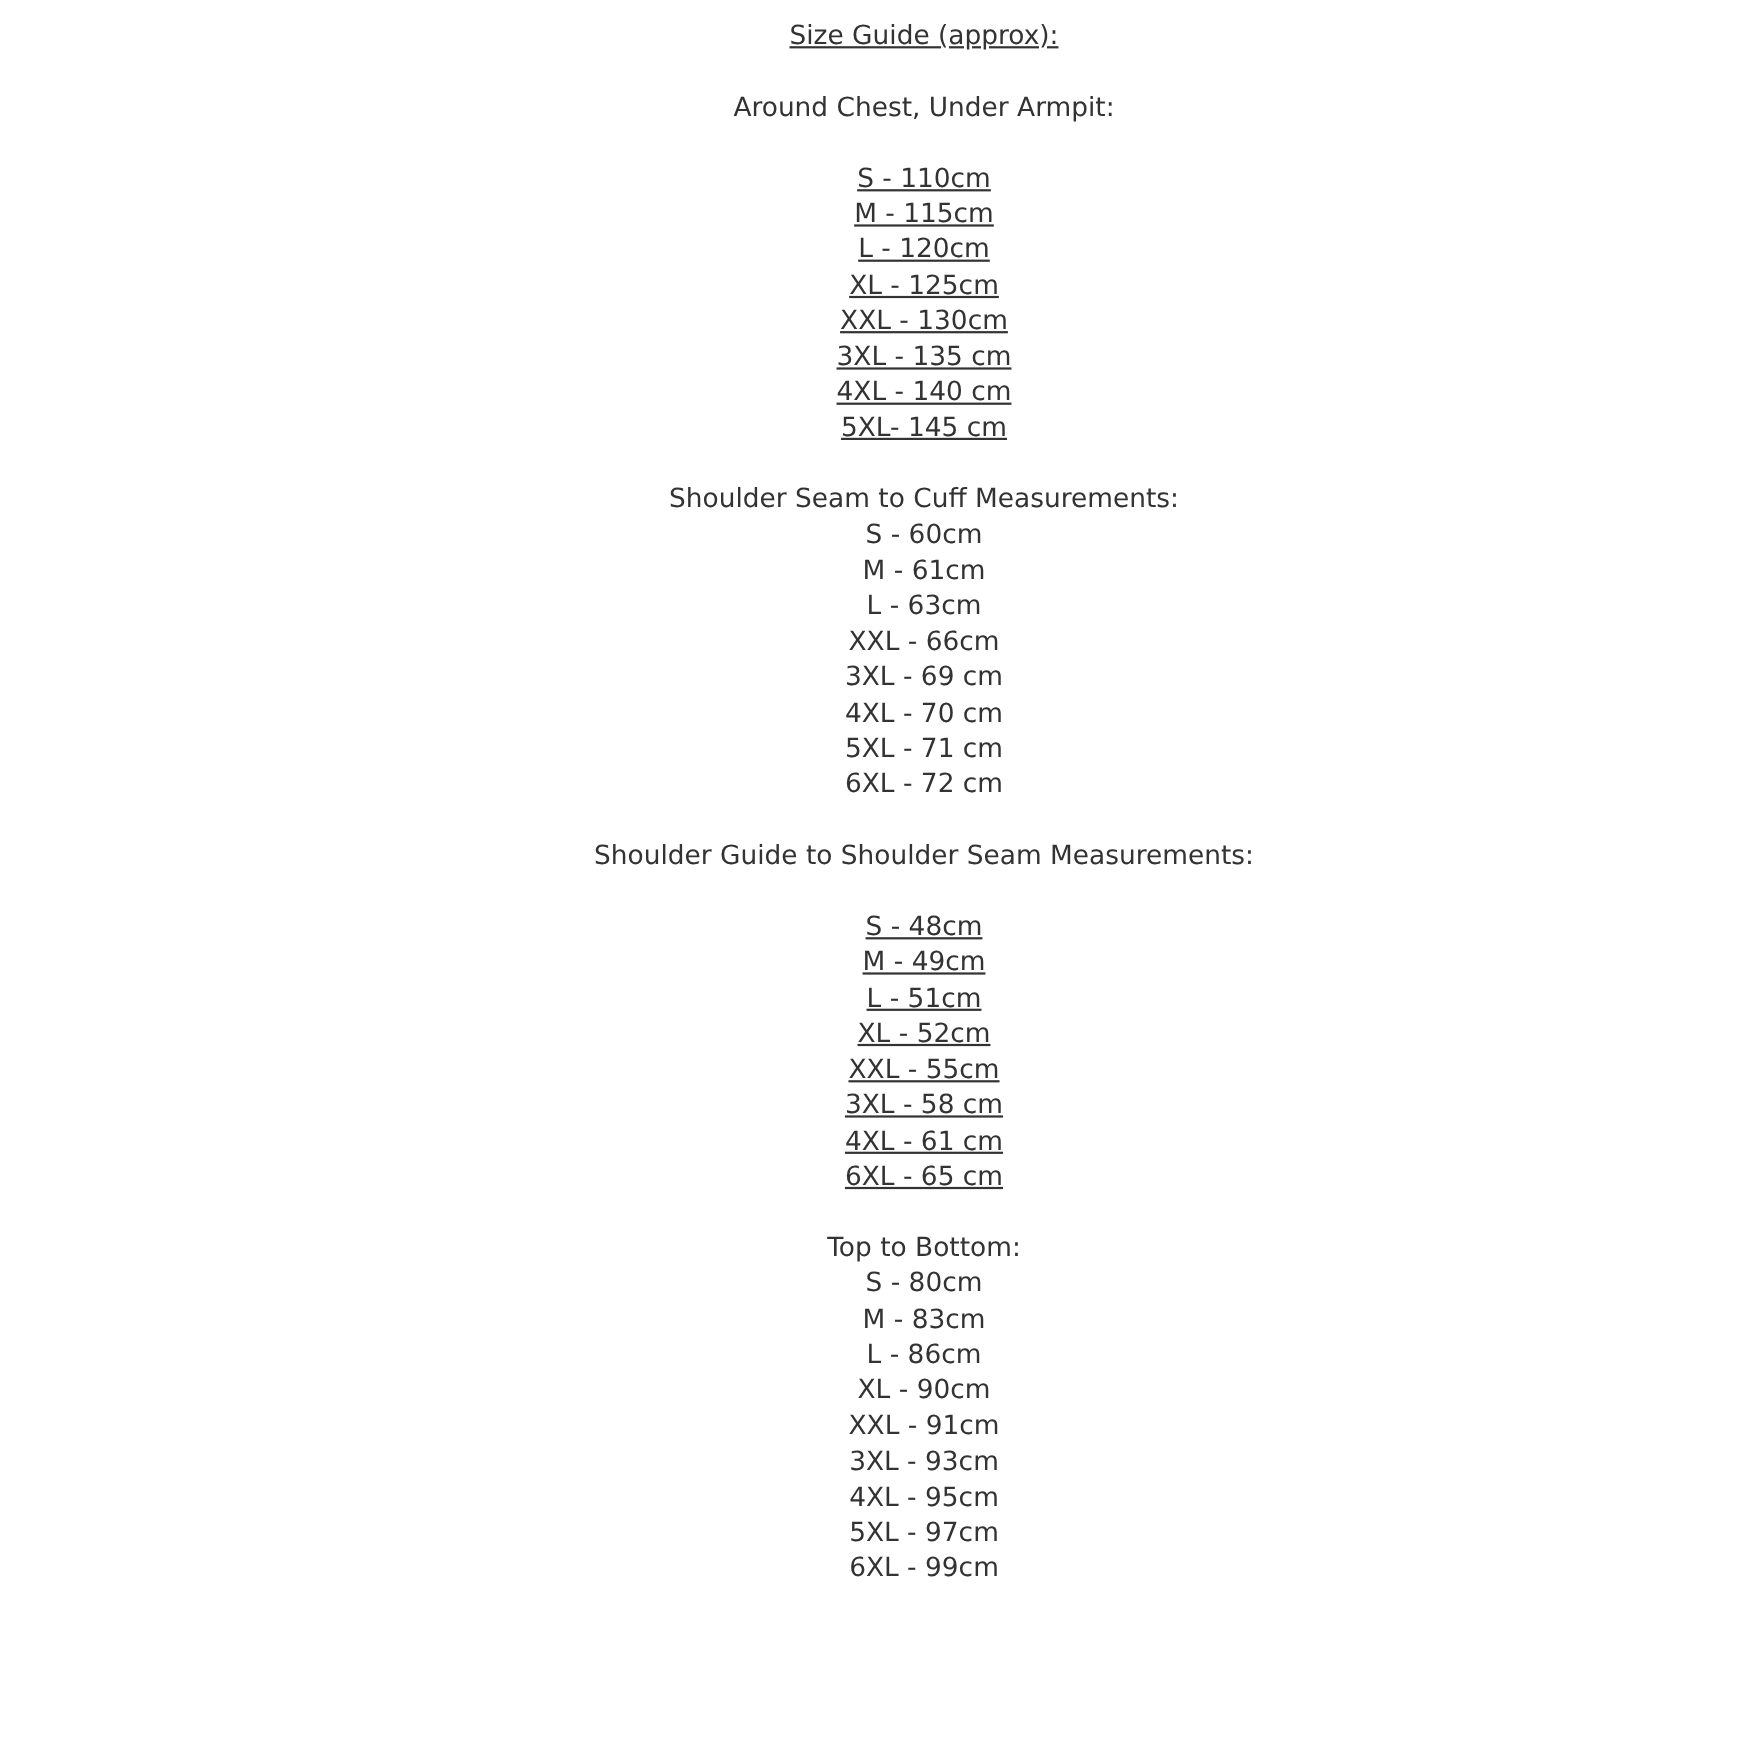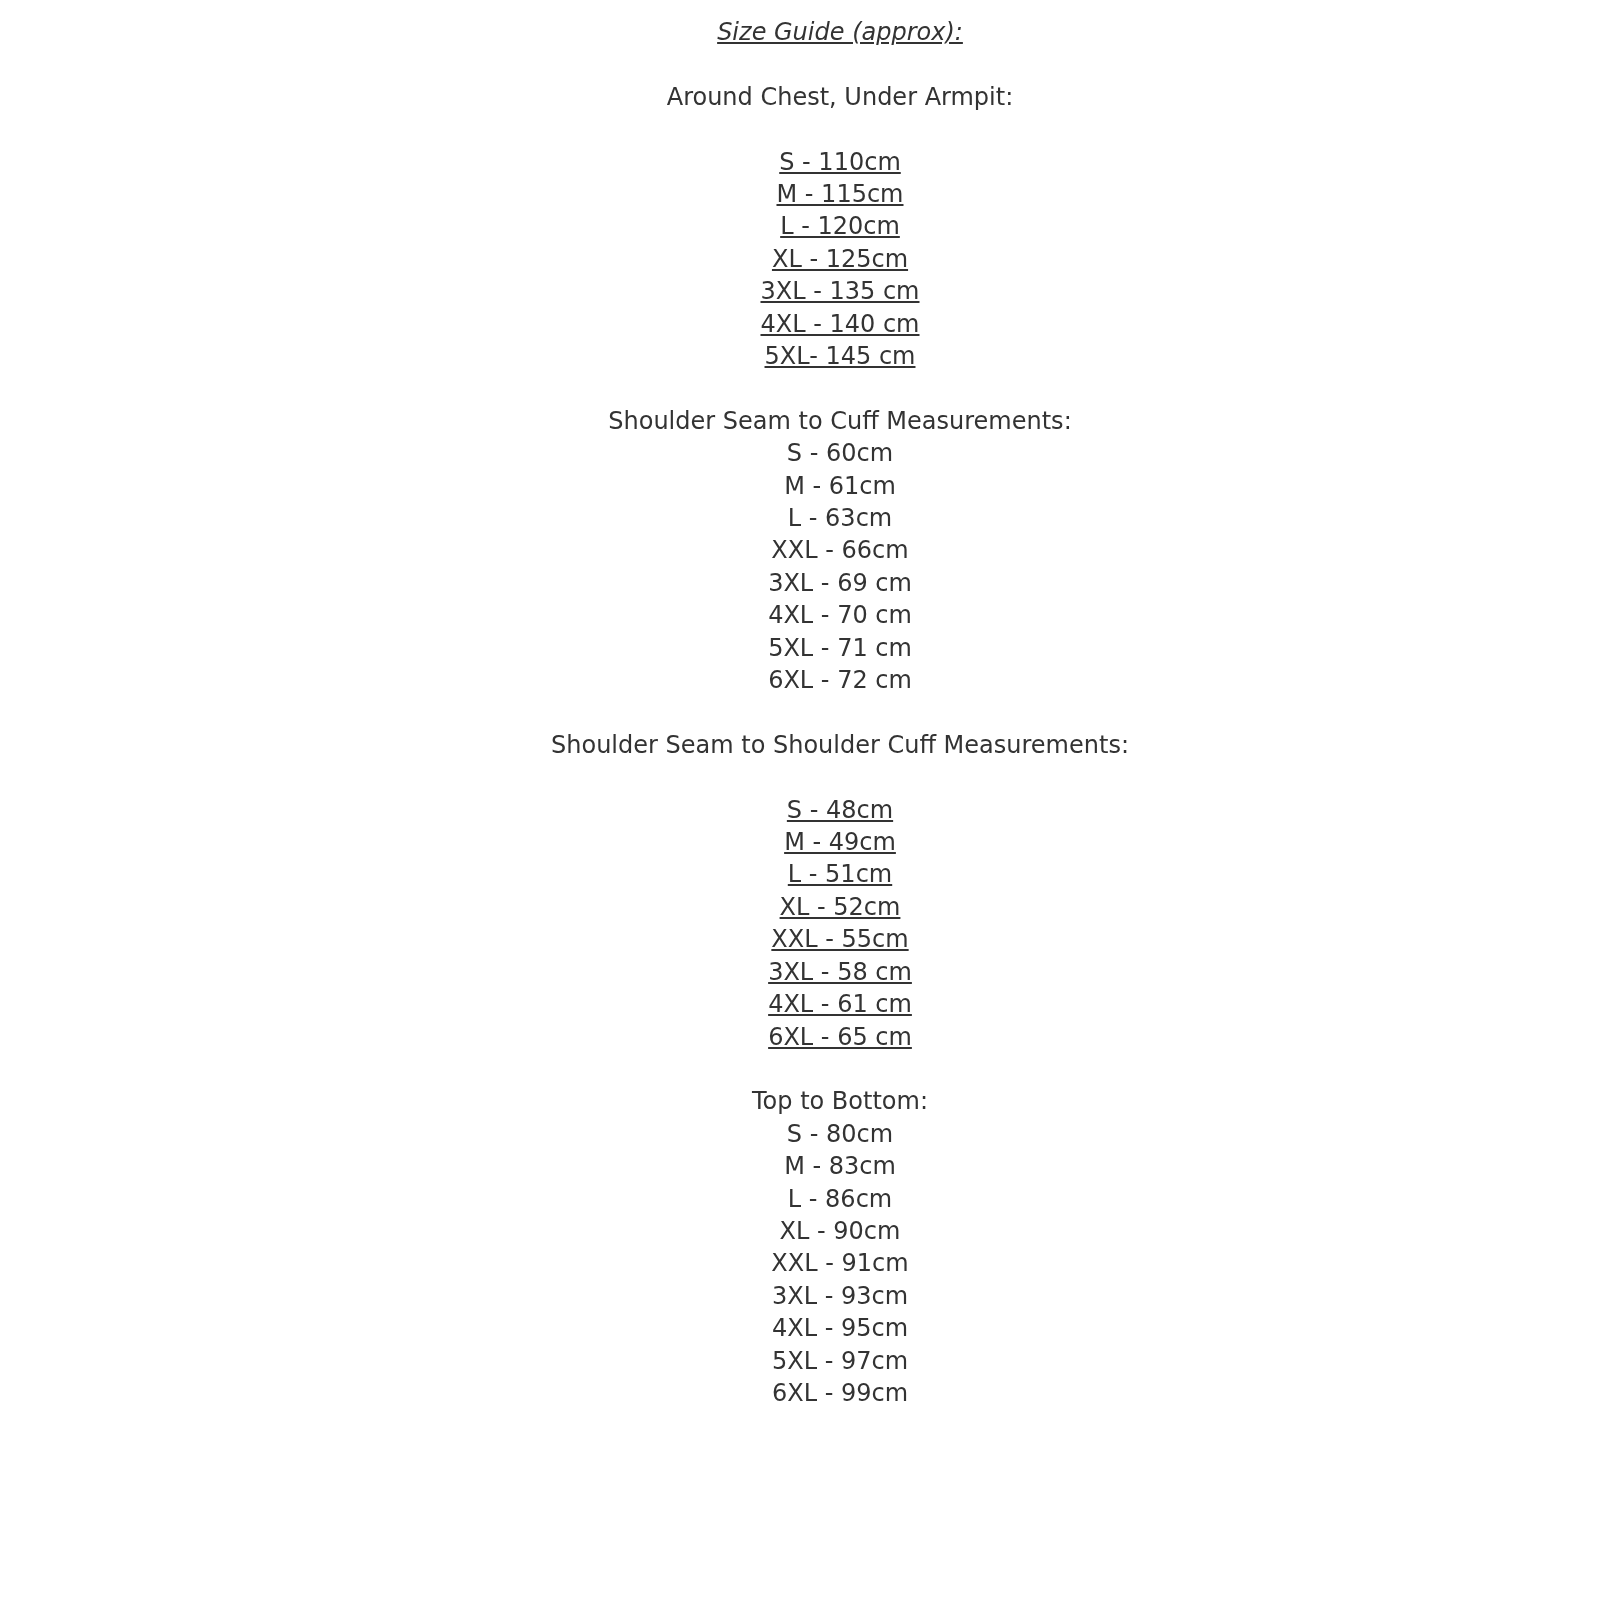--- a/index.html
+++ b/index.html
@@ -17,21 +17,20 @@
     color: #333333;
   }
   .doc {
     
     padding: 16px 0 0 80px;
     text-align: center;
   }
   .page-title {
     text-decoration: underline;
     margin-bottom: 27px; 
-    font-style: italic;
   }
   .section {
     margin-top: 32.4px; 
     text-align: center;
   }
   .section.gap-after-header .section-items {
     margin-top: 32.4px; 
     text-decoration: underline;
   }
   .section-title, .line {
@@ -45,20 +44,21 @@
 
   <div class="page-title">Size Guide (approx):</div>
 
   <div class="section gap-after-header">
     <div class="section-title">Around Chest, Under Armpit:</div>
     <div class="section-items">
         <div class="line">S - 110cm</div>
         <div class="line">M - 115cm</div>
         <div class="line">L - 120cm</div>
         <div class="line">XL - 125cm</div>
+        <div class="line">XXL - 130cm</div>
         <div class="line">3XL - 135 cm</div>
         <div class="line">4XL - 140 cm</div>
         <div class="line">5XL- 145 cm</div>
       </div>
   </div>
 
   <div class="section">
     <div class="section-title">Shoulder Seam to Cuff Measurements:</div>
     <div class="section-items">
         <div class="line">S - 60cm</div>
@@ -66,21 +66,21 @@
         <div class="line">L - 63cm</div>
         <div class="line">XXL - 66cm</div>
         <div class="line">3XL - 69 cm</div>
         <div class="line">4XL - 70 cm</div>
         <div class="line">5XL - 71 cm</div>
         <div class="line">6XL - 72 cm</div>
       </div>
   </div>
 
   <div class="section gap-after-header">
-    <div class="section-title">Shoulder Seam to Shoulder Cuff Measurements:</div>
+    <div class="section-title">Shoulder Guide to Shoulder Seam Measurements:</div>
     <div class="section-items">
         <div class="line">S - 48cm</div>
         <div class="line">M - 49cm</div>
         <div class="line">L - 51cm</div>
         <div class="line">XL - 52cm</div>
         <div class="line">XXL - 55cm</div>
         <div class="line">3XL - 58 cm</div>
         <div class="line">4XL - 61 cm</div>
         <div class="line">6XL - 65 cm</div>
       </div>

